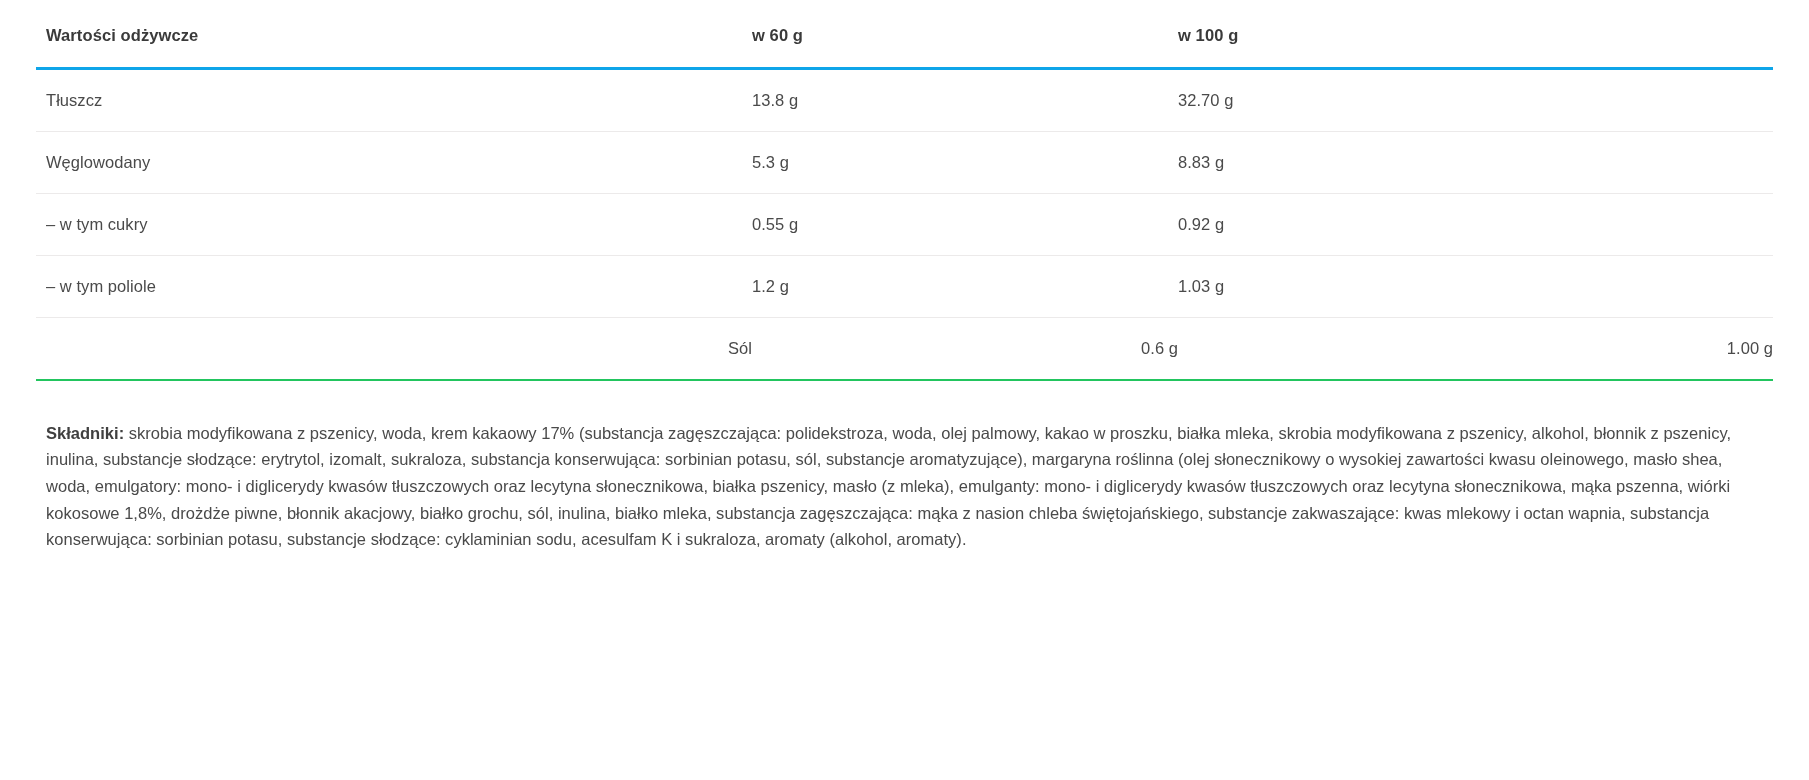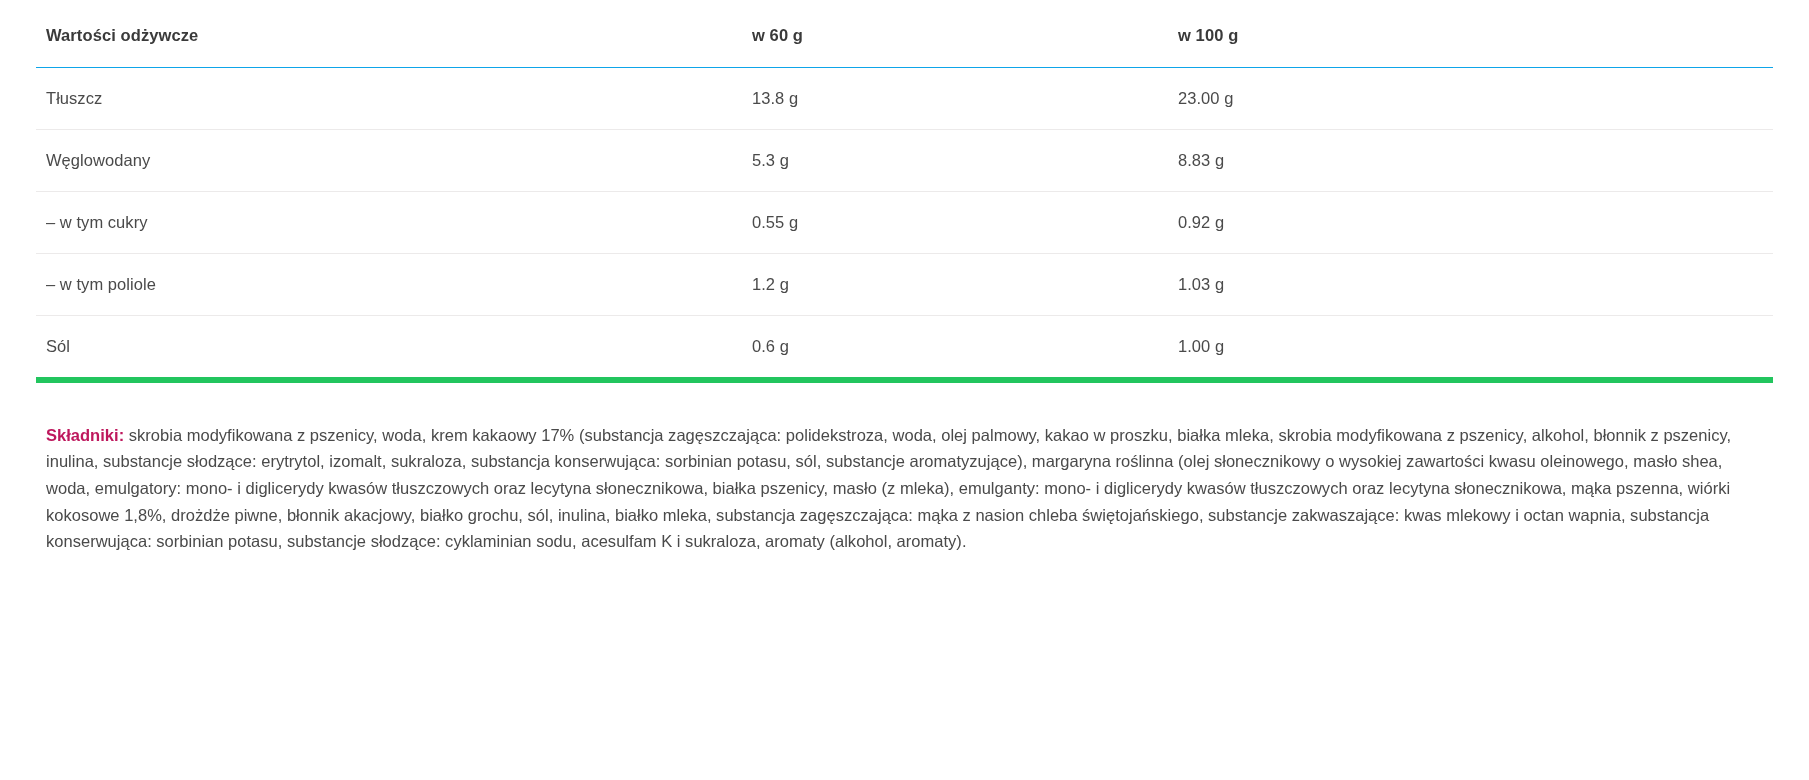--- a/index.html
+++ b/index.html
@@ -37,47 +37,48 @@
     text-align: left;
     vertical-align: middle;
     padding: 0;
     font-weight: normal;
   }
   table.nutrition thead th {
     font-size: 16.5px;
     font-weight: bold;
     color: #3a3a3a;
     padding: 0 0 22px 0;
-    border-bottom: 1px solid #0ea5e9;
+    border-bottom: 3px solid #0ea5e9;
     letter-spacing: 0.1px;
   }
   table.nutrition thead th:first-child { padding-left: 10px; }
 
   table.nutrition tbody td {
     font-size: 16.5px;
     color: #4a4a4a;
     height: 61px;
     border-bottom: 1px solid #eceaea;
     letter-spacing: 0.05px;
   }
   table.nutrition tbody td:first-child { padding-left: 10px; }
   table.nutrition tbody tr:last-child td {
-    border-bottom: 6px solid #22c55e;
+    border-bottom: 2px solid #22c55e;
+    text-align: right;
   }
 
   .ingredients {
     padding: 22px 10px 0 10px;
     font-size: 16.5px;
     line-height: 1.62;
     color: #4a4a4a;
     letter-spacing: 0.02px;
   }
   .ingredients .label {
     font-weight: bold;
-    color: #be185d;
+    color: #404040;
   }
 </style>
 </head>
 <body>
 
 <div class="page">
 
   <table class="nutrition">
     <colgroup>
       <col class="c-name">
@@ -88,21 +89,21 @@
       <tr>
         <th>Wartości odżywcze</th>
         <th>w 60 g</th>
         <th>w 100 g</th>
       </tr>
     </thead>
     <tbody>
       <tr>
         <td>Tłuszcz</td>
         <td>13.8 g</td>
-        <td>23.00 g</td>
+        <td>32.70 g</td>
       </tr>
       <tr>
         <td>Węglowodany</td>
         <td>5.3 g</td>
         <td>8.83 g</td>
       </tr>
       <tr>
         <td>– w tym cukry</td>
         <td>0.55 g</td>
         <td>0.92 g</td>

